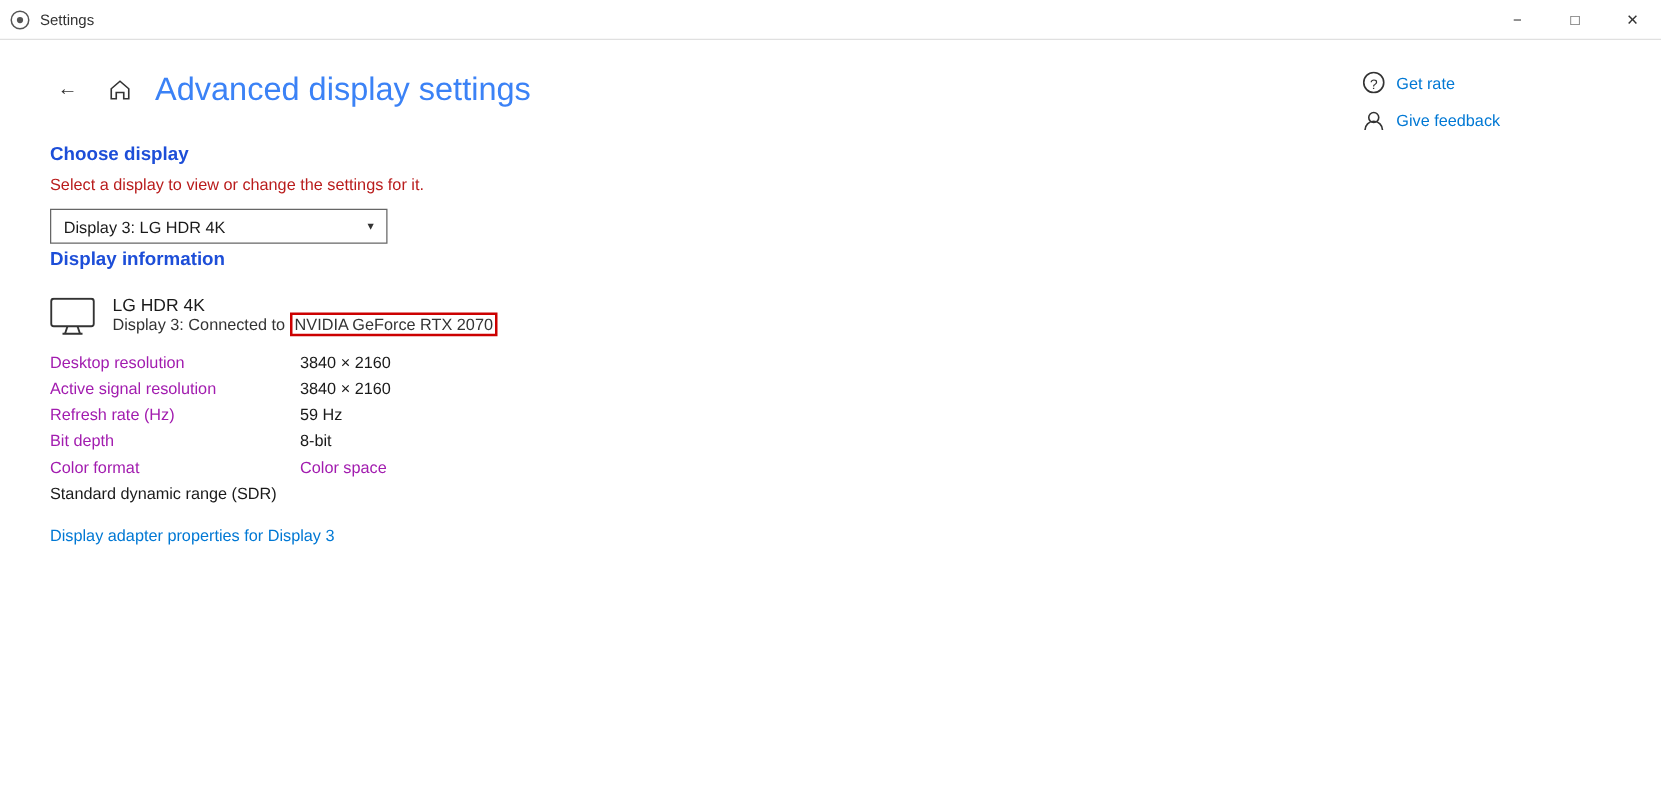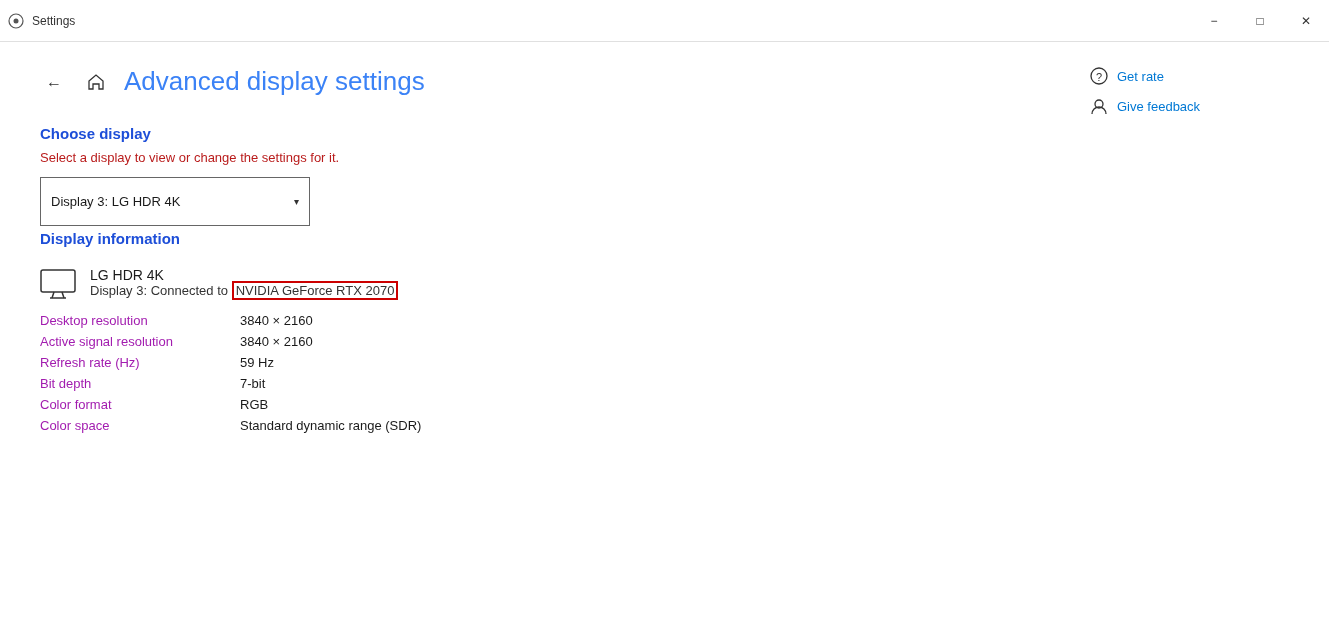--- a/index.html
+++ b/index.html
@@ -10,21 +10,21 @@
       height: 638px;
       overflow: hidden;
       position: relative;
     }
 
     
     .title-bar {
       display: flex;
       align-items: center;
       justify-content: space-between;
-      height: 42px;
+      height: 32px;
       background: #fff;
       border-bottom: 1px solid #e0e0e0;
       padding: 0 0 0 8px;
     }
     .title-bar-left {
       display: flex;
       align-items: center;
       gap: 8px;
     }
     .title-bar-icon {
@@ -110,21 +110,21 @@
       color: #b91c1c;
       margin-bottom: 12px;
     }
 
     
     .dropdown {
       display: flex;
       align-items: center;
       justify-content: space-between;
       width: 270px;
-      height: 49px;
+      height: 28px;
       border: 1px solid #666;
       padding: 0 10px;
       font-size: 13px;
       color: #1a1a1a;
       background: #fff;
       cursor: pointer;
       text-align: center;
     }
     .dropdown-arrow {
       font-size: 10px;
@@ -284,30 +284,30 @@
         <div class="info-label">Desktop resolution</div>
         <div class="info-value">3840 × 2160</div>
 
         <div class="info-label">Active signal resolution</div>
         <div class="info-value">3840 × 2160</div>
 
         <div class="info-label">Refresh rate (Hz)</div>
         <div class="info-value">59 Hz</div>
 
         <div class="info-label">Bit depth</div>
-        <div class="info-value">7-bit</div>
+        <div class="info-value">8-bit</div>
 
         <div class="info-label">Color format</div>
-        <div class="info-value">RGB</div>
 
         <div class="info-label">Color space</div>
         <div class="info-value">Standard dynamic range (SDR)</div>
       </div>
 
       
+      <a class="link" href="#">Display adapter properties for Display 3</a>
     </div>
 
   </div>
 
   <div class="right-panel">
     <div class="right-panel-item">
       <div class="right-panel-icon">
         <svg width="18" height="18" viewBox="0 0 18 18" fill="none">
           <circle cx="9" cy="9" r="8" stroke="#333" stroke-width="1.3"></circle>
           <text x="9" y="14" text-anchor="middle" font-size="11" fill="#333">?</text>

